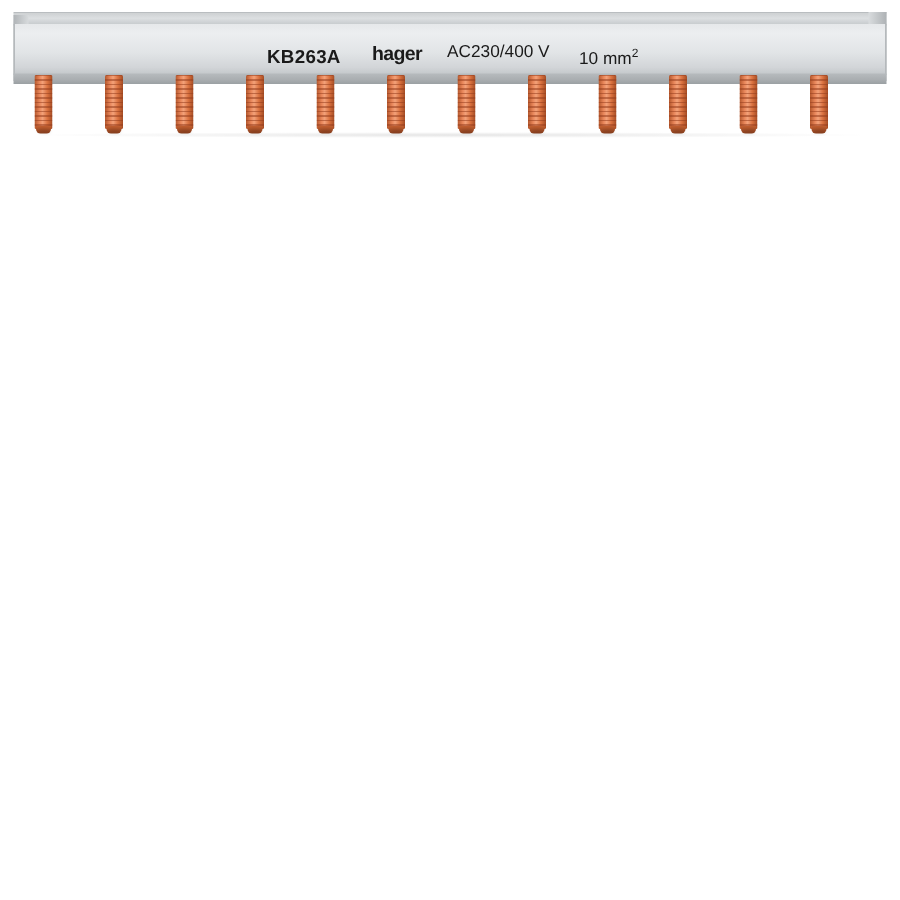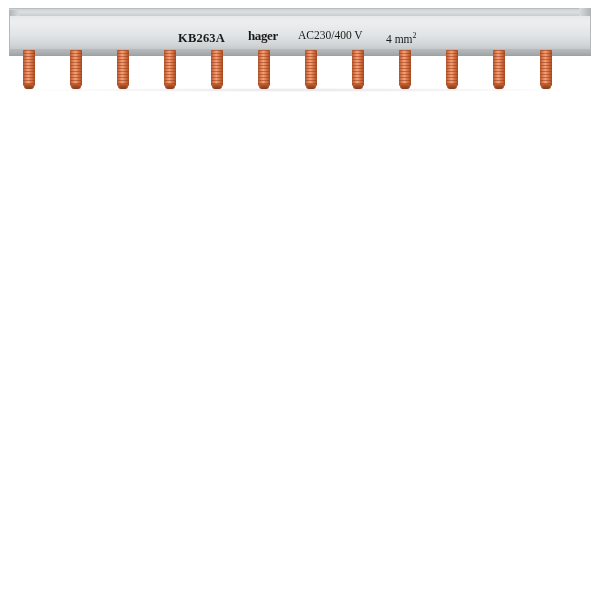--- a/index.html
+++ b/index.html
@@ -12,21 +12,20 @@
     height: 600px;
     font-family: "Liberation Sans", sans-serif;
     overflow: hidden;
   }
 
   #product-scene {
     position: relative;
     width: 600px;
     height: 600px;
     background: #ffffff;
-    font-family: Liberation Serif, serif;
   }
 
   
   .busbar {
     position: absolute;
     left: 9px;
     top: 8px;
     width: 582px;
     height: 48px;
   }
@@ -202,21 +201,21 @@
 
   <div class="busbar">
     <div class="busbar-top-bevel"></div>
     <div class="busbar-endcap-left"></div>
     <div class="busbar-endcap-right"></div>
     <div class="busbar-face">
       <div class="label-row">
         <span class="lbl lbl-model">KB263A</span>
         <span class="lbl lbl-brand">hager</span>
         <span class="lbl lbl-voltage">AC230/400 V</span>
-        <span class="lbl lbl-section"><span>4 mm</span><sup>2</sup></span>
+        <span class="lbl lbl-section"><span>10 mm</span><sup>2</sup></span>
       </div>
     </div>
     <div class="busbar-bottom-shadow"></div>
   </div>
 
   <div class="pins" id="pin-container">
       <div class="pin" style="left: 14px;">
         <div class="pin-body"></div>
         <div class="pin-tip"></div>
         <div class="pin-shadow"></div>

